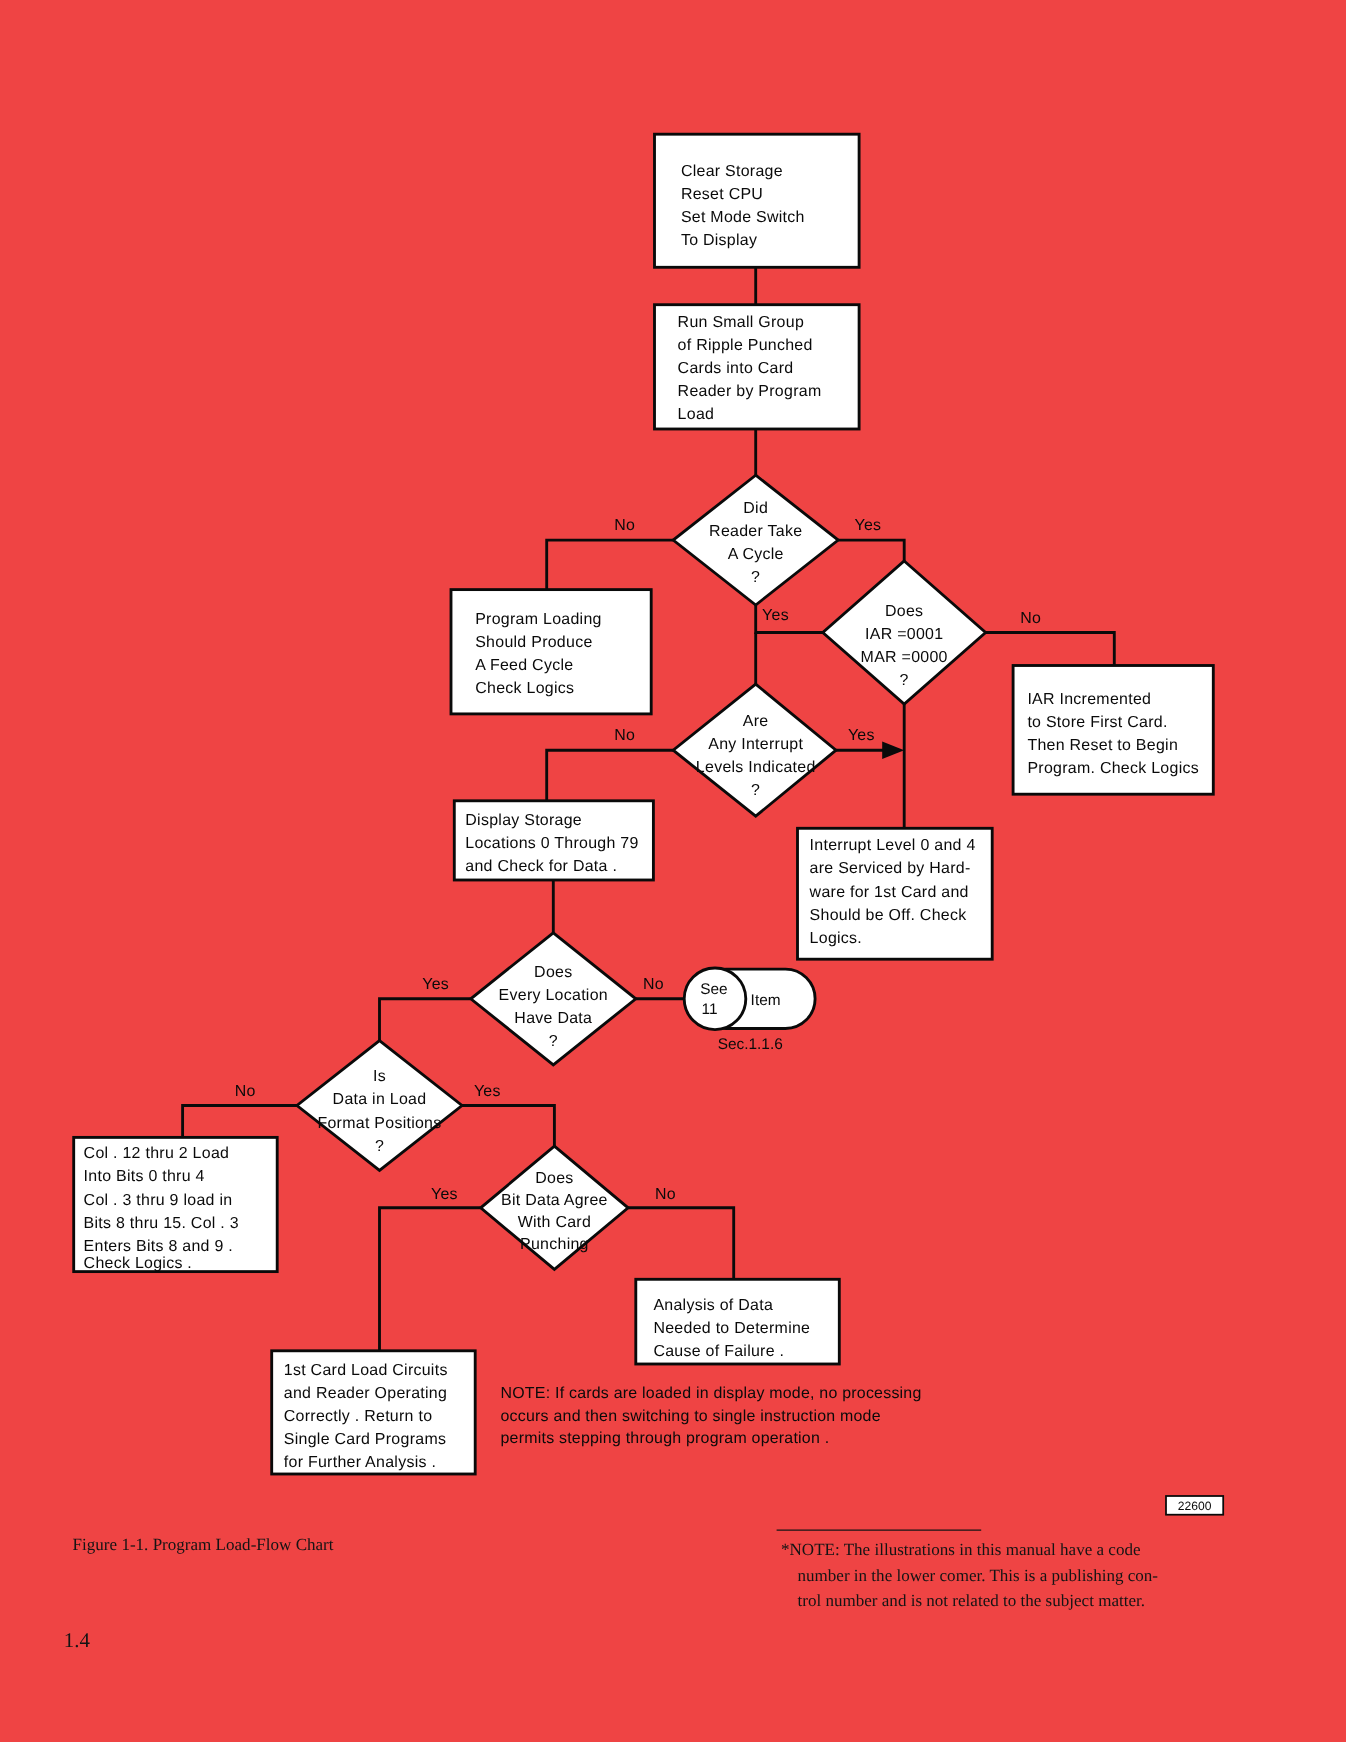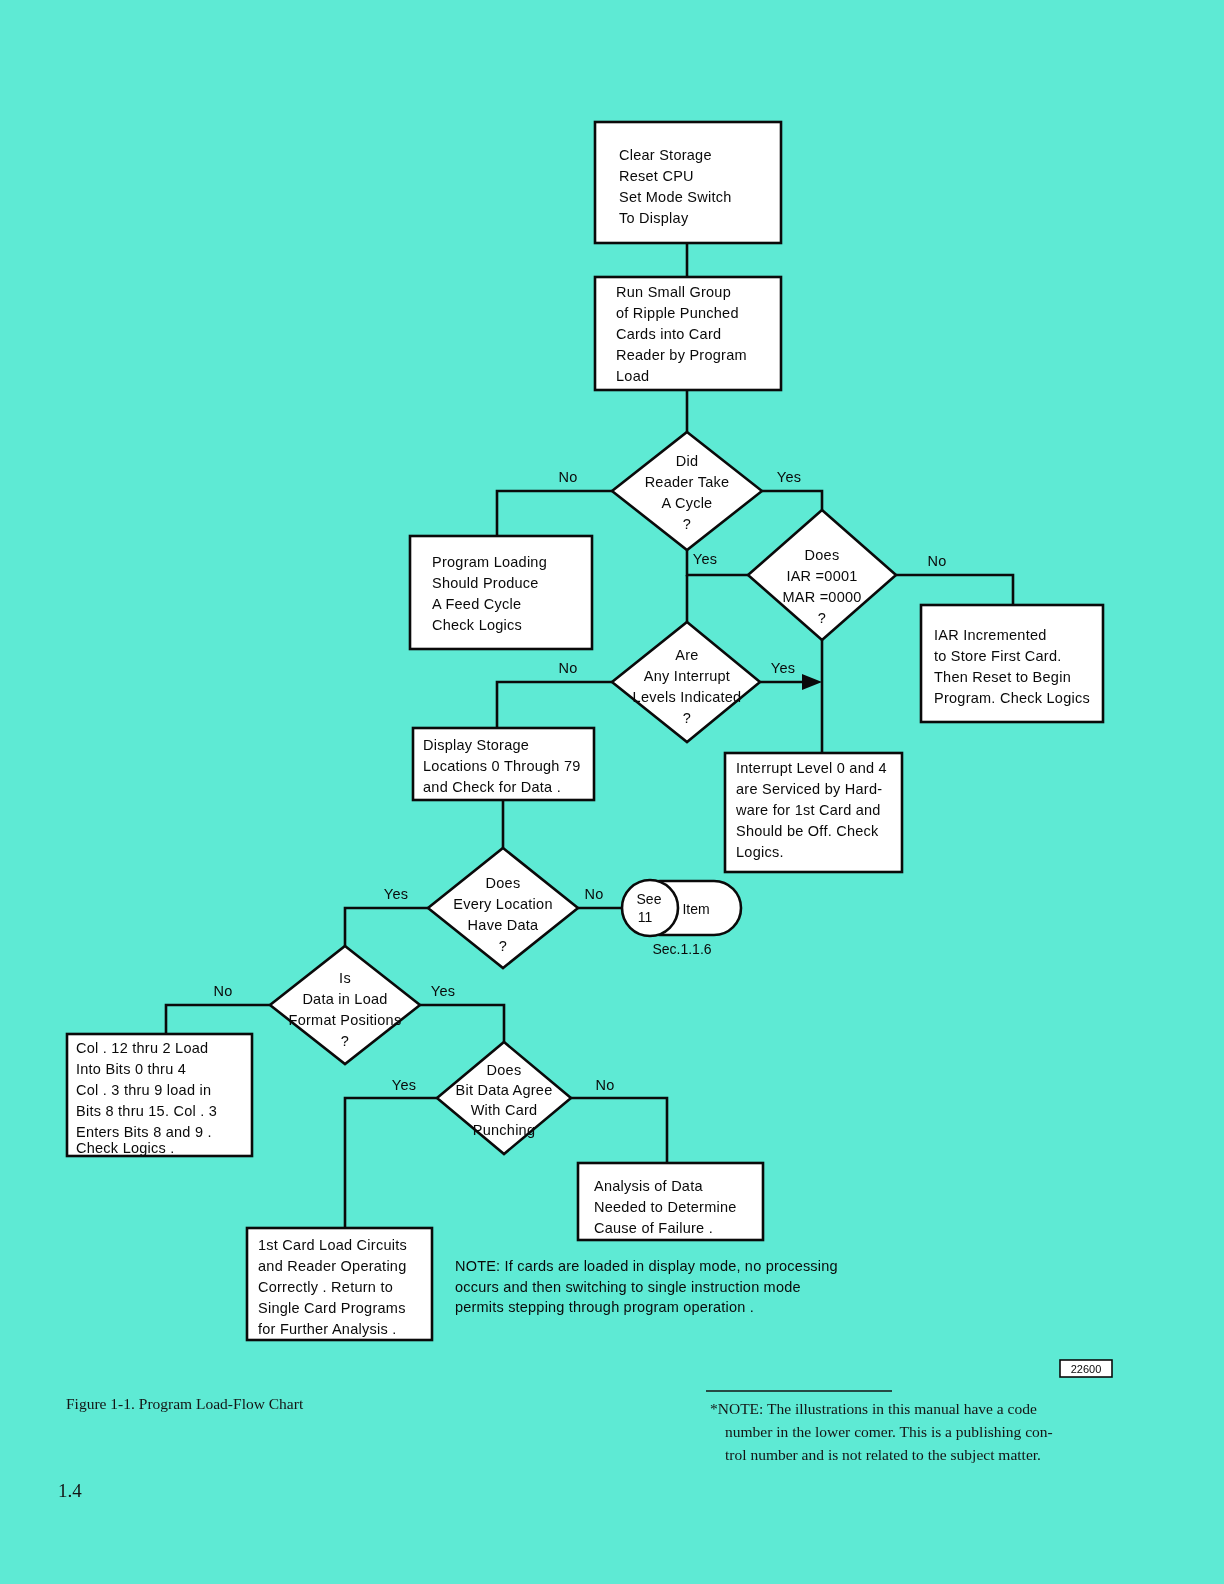--- a/index.html
+++ b/index.html
@@ -5,21 +5,21 @@
 <style>
   html, body {
     margin: 0;
     padding: 0;
     background: #ffffff;
   }
   #page {
     position: relative;
     width: 1224px;
     height: 1584px;
-    background: #5eead4;
+    background: #ef4444;
     overflow: hidden;
     font-family: "Liberation Sans", sans-serif;
   }
   #flow-svg {
     position: absolute;
     left: 0;
     top: 0;
     width: 1224px;
     height: 1584px;
   }

